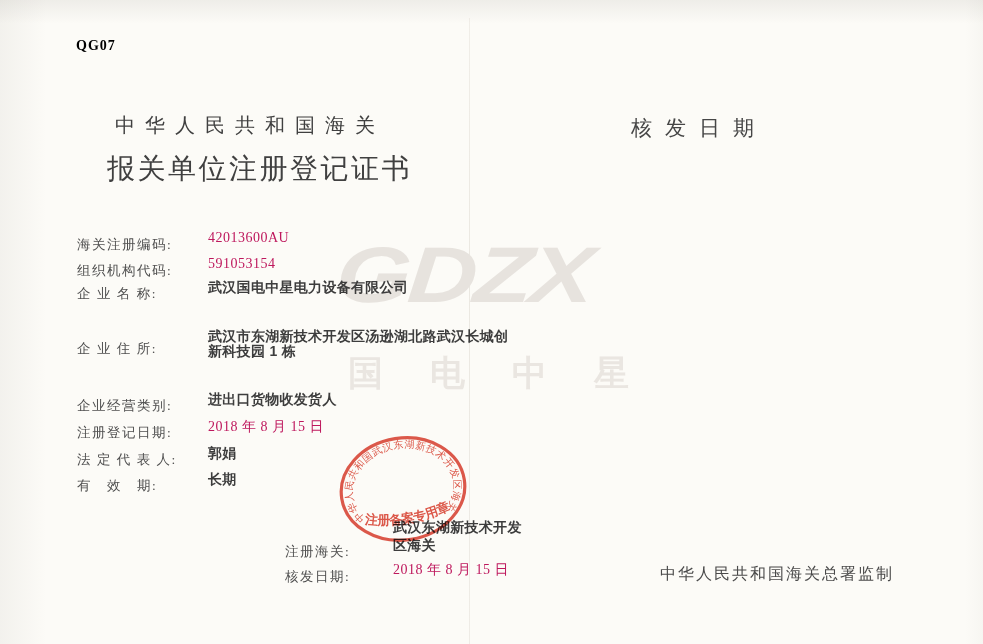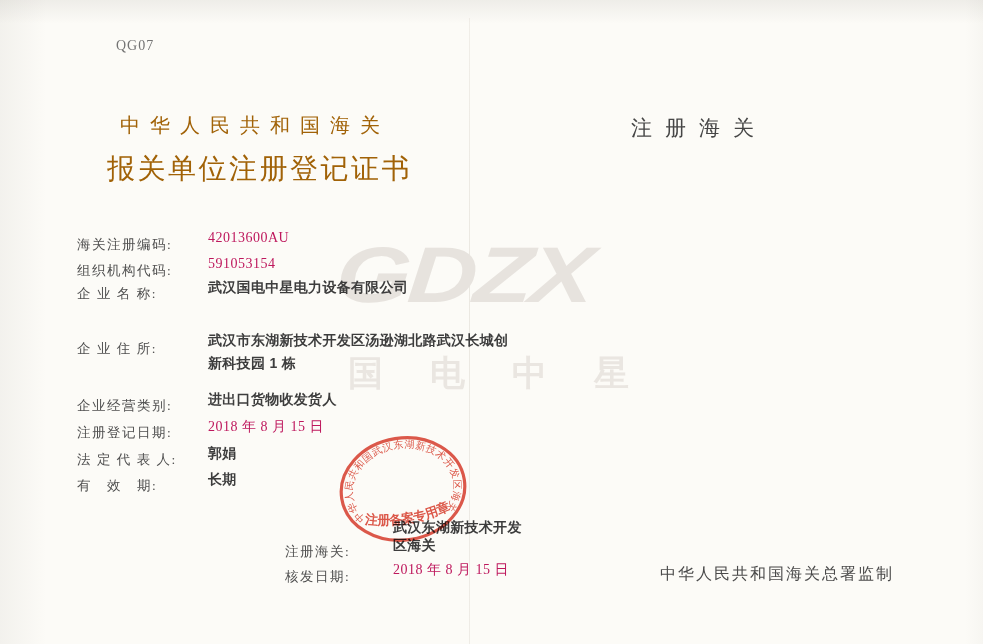--- a/index.html
+++ b/index.html
@@ -36,43 +36,43 @@
   }
   .wm-name{
     margin-top:18px;margin-left:8px;
     font-family:"Liberation Sans", sans-serif;
     font-weight:700;font-size:35px;letter-spacing:47px;
     color:#eae6e1;white-space:nowrap;
   }
 
   .txt{position:absolute;z-index:2;}
 
-  .form-code{left:76px;top:38px;font-size:14px;letter-spacing:1px;color:#737373;font-weight:normal;margin-left:40px;}
+  .form-code{left:76px;top:38px;font-size:14px;letter-spacing:1px;color:#000000;font-weight:bold;}
 
-  .cert-title{left:105px;top:112px;width:290px;text-align:center;color:#a16207;}
+  .cert-title{left:105px;top:112px;width:290px;text-align:left;color:#404040;}
   .cert-title .l1{font-size:20px;letter-spacing:10px;padding-left:10px;white-space:nowrap;}
   .cert-title .l2{font-size:28px;letter-spacing:2.5px;padding-left:2px;margin-top:11px;white-space:nowrap;}
 
   .notice-title{left:492px;top:114px;width:388px;text-align:center;
     font-size:21px;letter-spacing:13px;padding-left:13px;color:#464646;white-space:nowrap;}
   .notice-body{left:517px;top:151px;width:348px;
     font-size:14.5px;line-height:19.8px;letter-spacing:2px;
     text-align:justify;text-indent:2em;color:#4e4e4e;}
 
   .row{position:absolute;left:77px;z-index:2;}
   .row .lbl{position:absolute;left:0;font-size:13.5px;letter-spacing:1.5px;color:#4f4f4f;white-space:nowrap;}
   .row .val{position:absolute;left:131px;white-space:nowrap;}
   .val-serif{font-size:14px;letter-spacing:.5px;color:#be185d;}
   .val-sans{font-family:"Liberation Sans", sans-serif;font-weight:600;font-size:14px;letter-spacing:.3px;color:#3d3d3d;}
   .wrap{white-space:normal !important;}
 
   .row1{top:230px;} .row1 .lbl{top:6px;}
   .row2{top:256px;} .row2 .lbl{top:6px;text-align:center;}
   .row3{top:279px;} .row3 .lbl{top:6px;}
-  .row4{top:329px;} .row4 .lbl{top:11px;} .row4 .val{width:302px;line-height:23px;}
+  .row4{top:329px;} .row4 .lbl{top:11px;} .row4 .val{width:302px;line-height:15px;}
   .row5{top:391px;} .row5 .lbl{top:6px;}
   .row6{top:418px;} .row6 .lbl{top:6px;}
   .row7{top:445px;} .row7 .lbl{top:6px;}
   .row8{top:471px;} .row8 .lbl{top:6px;}
 
   .issue-row{position:absolute;left:285px;z-index:2;}
   .issue-row .lbl{position:absolute;left:0;font-size:13.5px;letter-spacing:1.5px;color:#4f4f4f;white-space:nowrap;}
   .issue-row .val{position:absolute;left:108px;white-space:nowrap;}
   .irow1{top:519px;} .irow1 .lbl{top:24px;} .irow1 .val{width:135px;line-height:17.5px;}
   .irow2{top:561px;} .irow2 .lbl{top:7px;}
@@ -96,21 +96,21 @@
     <div class="wm-name">国电中星</div>
   </div>
 
   <div class="txt form-code">QG07</div>
 
   <div class="txt cert-title">
     <div class="l1">中华人民共和国海关</div>
     <div class="l2">报关单位注册登记证书</div>
   </div>
 
-  <div class="txt notice-title">注册海关</div>
+  <div class="txt notice-title">核发日期</div>
 
   <div class="row row1">
     <span class="lbl">海关注册编码:</span>
     <span class="val val-serif">42013600AU</span>
   </div>
   <div class="row row2">
     <span class="lbl">组织机构代码:</span>
     <span class="val val-serif">591053154</span>
   </div>
   <div class="row row3">

